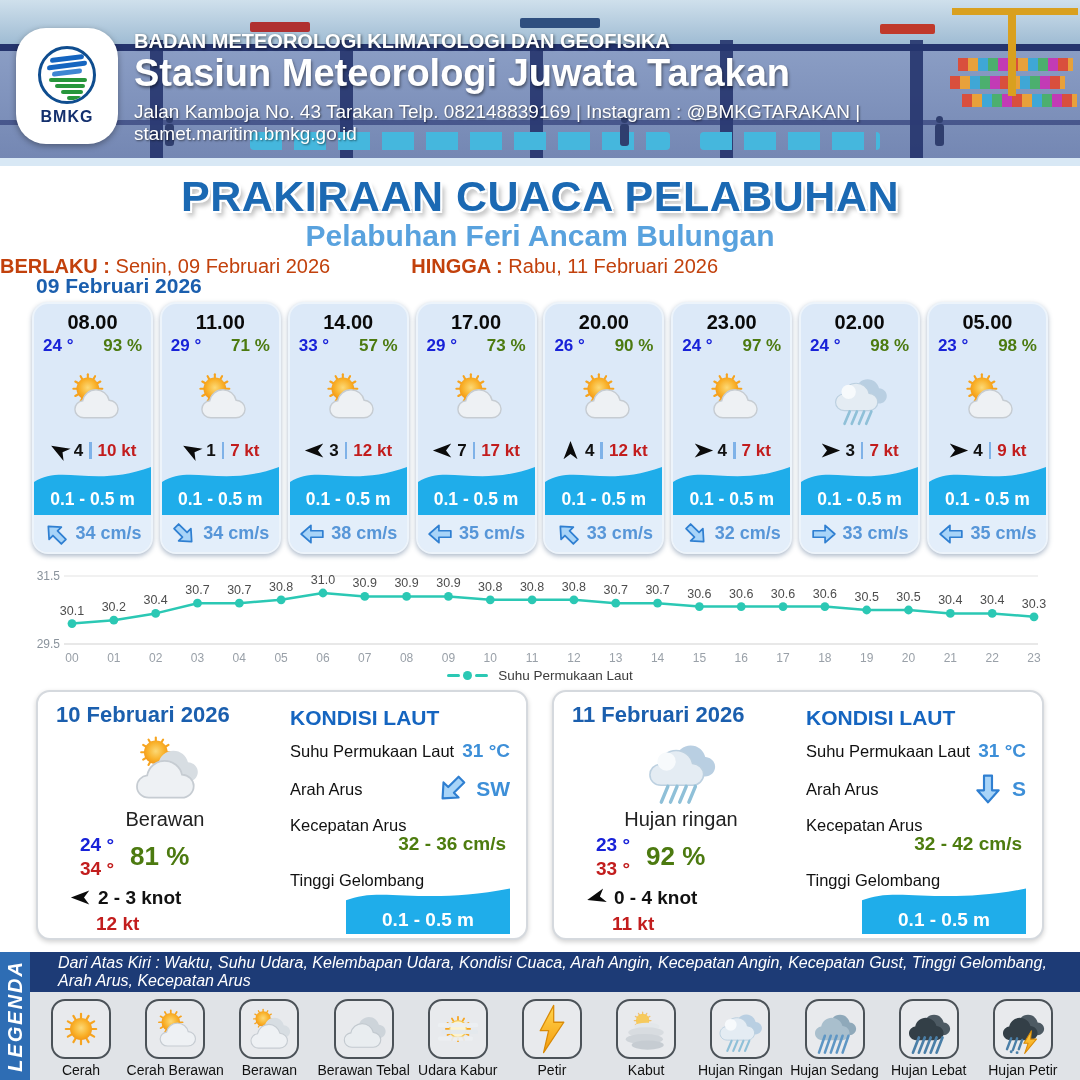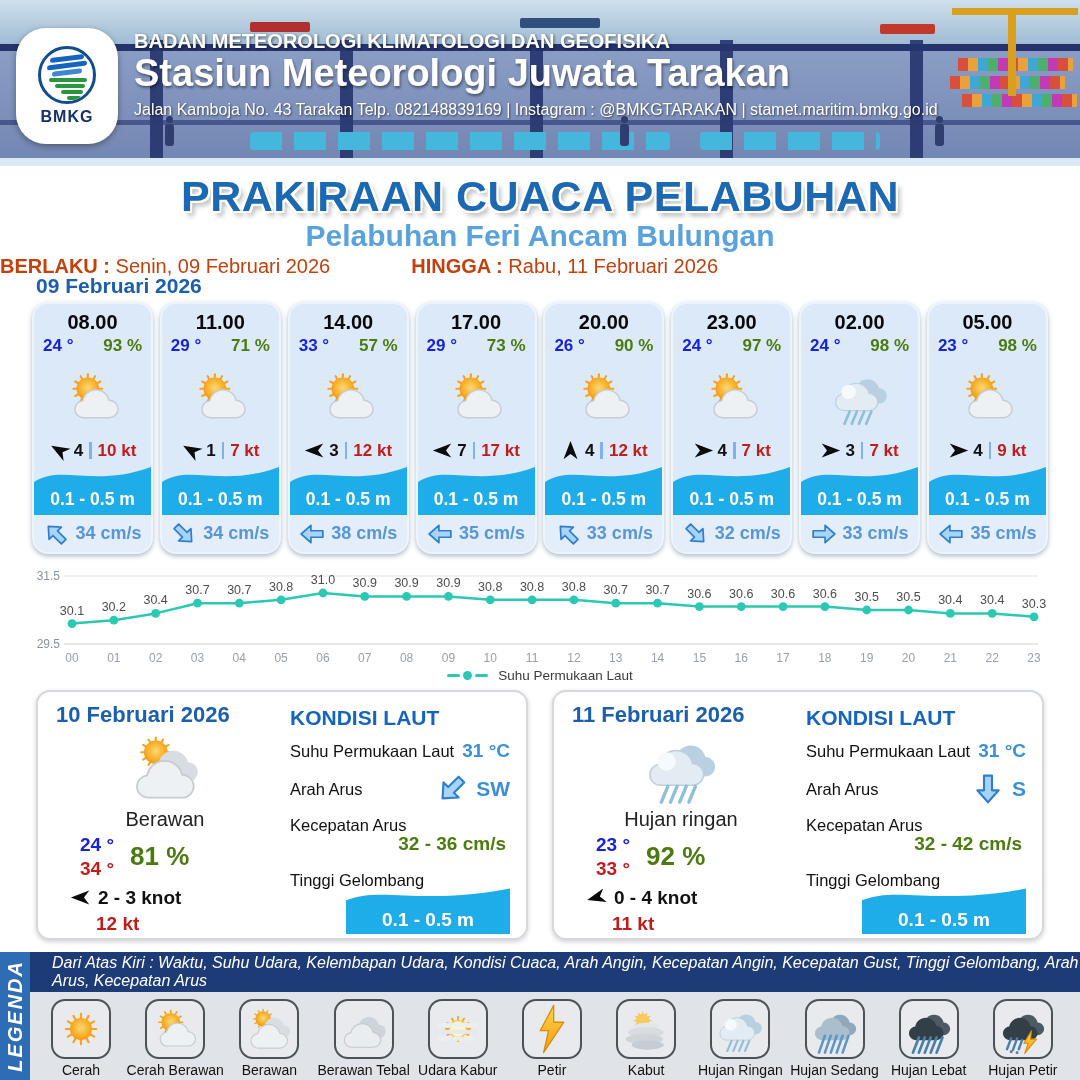--- a/index.html
+++ b/index.html
@@ -31,21 +31,21 @@
   .logo-circle{width:58px;height:58px;border-radius:50%;border:3px solid #0f4d8f;background:#fff;
                position:relative;overflow:hidden}
   .arc{height:5px;border-radius:3px;background:#1565c0;margin:2px auto;transform:skewY(-7deg)}
   .gb{height:4px;background:#27963c;border-radius:2px;margin-top:2px}
   .logo-text{font-weight:700;color:#14306e;font-size:16px;letter-spacing:1px;margin-top:4px}
 
   .h-line1{position:absolute;left:134px;top:30px;z-index:5;color:#fff;font-weight:700;font-size:20px;
            text-shadow:1px 1px 3px rgba(0,0,0,.55)}
   .h-line2{position:absolute;left:134px;top:52px;z-index:5;color:#fff;font-weight:700;font-size:38px;
            text-shadow:1px 2px 3px rgba(0,0,0,.45)}
-  .h-line3{position:absolute;left:134px;top:101px;z-index:5;color:#fff;font-size:16px;
+  .h-line3{position:absolute;left:134px;top:101px;z-index:5;color:#fff;font-size:19px;
            text-shadow:1px 1px 2px rgba(0,0,0,.55)}
   .hdr-strip{position:absolute;top:158px;left:0;right:0;height:8px;background:#d8e8f5}
 
   
   .title1{position:absolute;top:172px;left:0;right:0;text-align:center;font-size:43px;font-weight:700;
           letter-spacing:.5px;color:#1b69b3;
           text-shadow:-2px -2px 0 #fff,2px -2px 0 #fff,-2px 2px 0 #fff,2px 2px 0 #fff,4px 5px 5px rgba(0,0,0,.28)}
   .title2{position:absolute;top:219px;left:0;right:0;text-align:center;font-size:30px;font-weight:700;color:#59a2de}
   .validity{position:absolute;top:255px;left:0;right:0;text-align:left;font-size:20px;color:#c2410c}
   .validity b{font-weight:700}
@@ -108,21 +108,21 @@
   .k-waveband{background:#1fadea;height:30px;display:flex;align-items:center;justify-content:center}
   .k-waveband span{color:#fff;font-weight:700;font-size:19px;line-height:1}
 
   
   .legend{position:absolute;top:952px;left:0;right:0;bottom:0;display:flex}
   .lg-side{width:30px;background:#2e6db4;display:flex;align-items:center;justify-content:center}
   .lg-side span{writing-mode:vertical-rl;transform:rotate(180deg);color:#fff;font-style:italic;
                 font-weight:700;font-size:20px;letter-spacing:2px}
   .lg-main{flex:1;display:flex;flex-direction:column}
   .lg-note{height:44px;background:#1d3b76;color:#fff;font-style:italic;font-size:16px;
-           display:flex;align-items:center;padding-left:22px}
+           display:flex;align-items:center;padding-left:28px}
   .lg-items{flex:1;background:#e0e3e7;display:flex;justify-content:space-between;padding:7px 10px 2px 4px}
   .lg-item{width:94px;display:flex;flex-direction:column;align-items:center}
   .lg-box{width:60px;height:60px;border:2px solid #4b5258;border-radius:14px;display:flex;
           align-items:center;justify-content:center;background:rgba(255,255,255,.25)}
   .lg-box svg{width:54px;height:54px}
   .lg-label{font-size:14px;color:#111;margin-top:3px;white-space:nowrap}
 </style>
 </head>
 <body data-name="weather-infographic">
 

